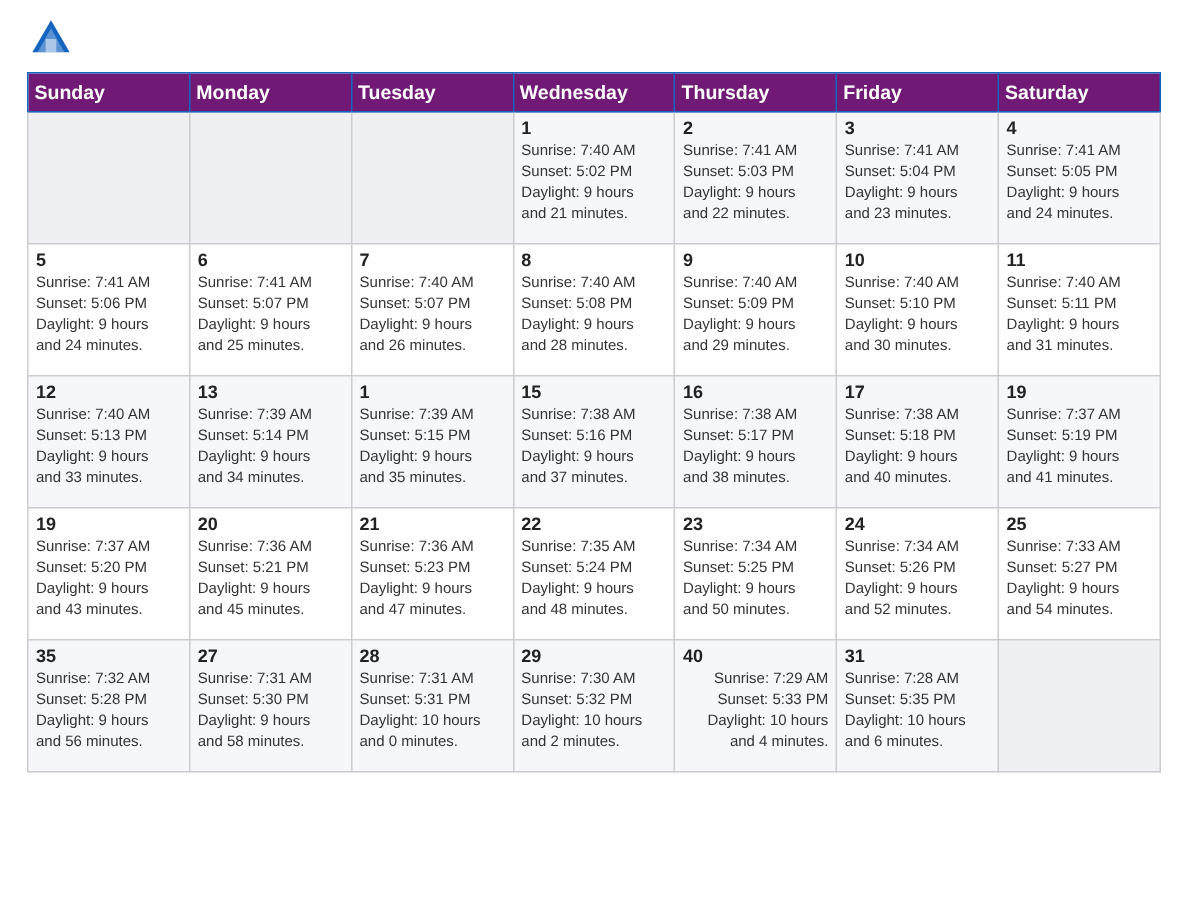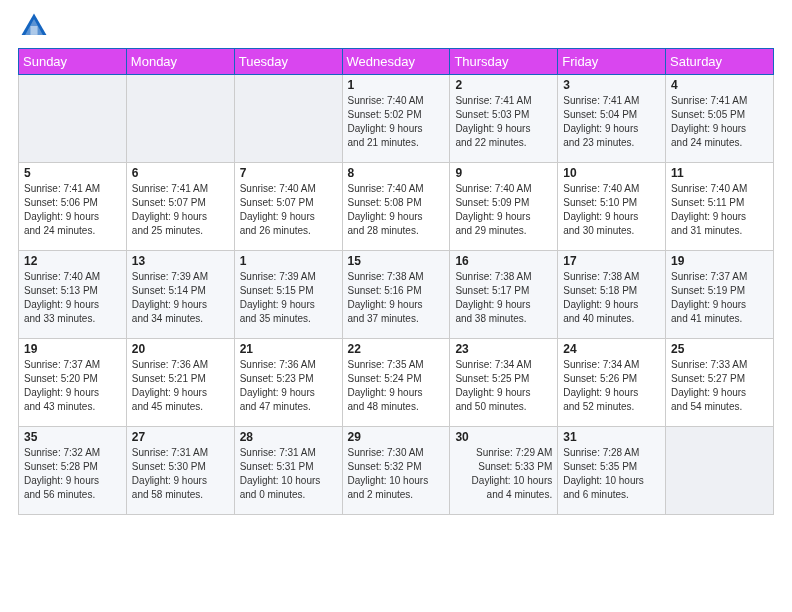--- a/index.html
+++ b/index.html
@@ -58,24 +58,24 @@
     .location {
       font-size: 15px;
       color: #444;
     }
     table {
       width: 100%;
       border-collapse: collapse;
       table-layout: fixed;
     }
     thead th {
-      background: #d946ef;
+      background: #701a75;
       color: #fff;
       font-size: 13px;
-      font-weight: normal;
+      font-weight: bold;
       padding: 5px 4px;
       text-align: left;
       border: 1px solid #1565c0;
     }
     tbody td {
       vertical-align: top;
       border: 1px solid #ccc;
       padding: 3px 5px;
       font-size: 10.5px;
       color: #222;
@@ -347,21 +347,21 @@
 and 0 minutes.</div>
           </td>
           <td>
             <div class="day-num">29</div>
             <div class="day-info" style="white-space: pre-line;">Sunrise: 7:30 AM
 Sunset: 5:32 PM
 Daylight: 10 hours
 and 2 minutes.</div>
           </td>
           <td>
-            <div class="day-num">30</div>
+            <div class="day-num">40</div>
             <div class="day-info" style="white-space: pre-line; text-align: right;">Sunrise: 7:29 AM
 Sunset: 5:33 PM
 Daylight: 10 hours
 and 4 minutes.</div>
           </td>
           <td>
             <div class="day-num">31</div>
             <div class="day-info" style="white-space: pre-line;">Sunrise: 7:28 AM
 Sunset: 5:35 PM
 Daylight: 10 hours

